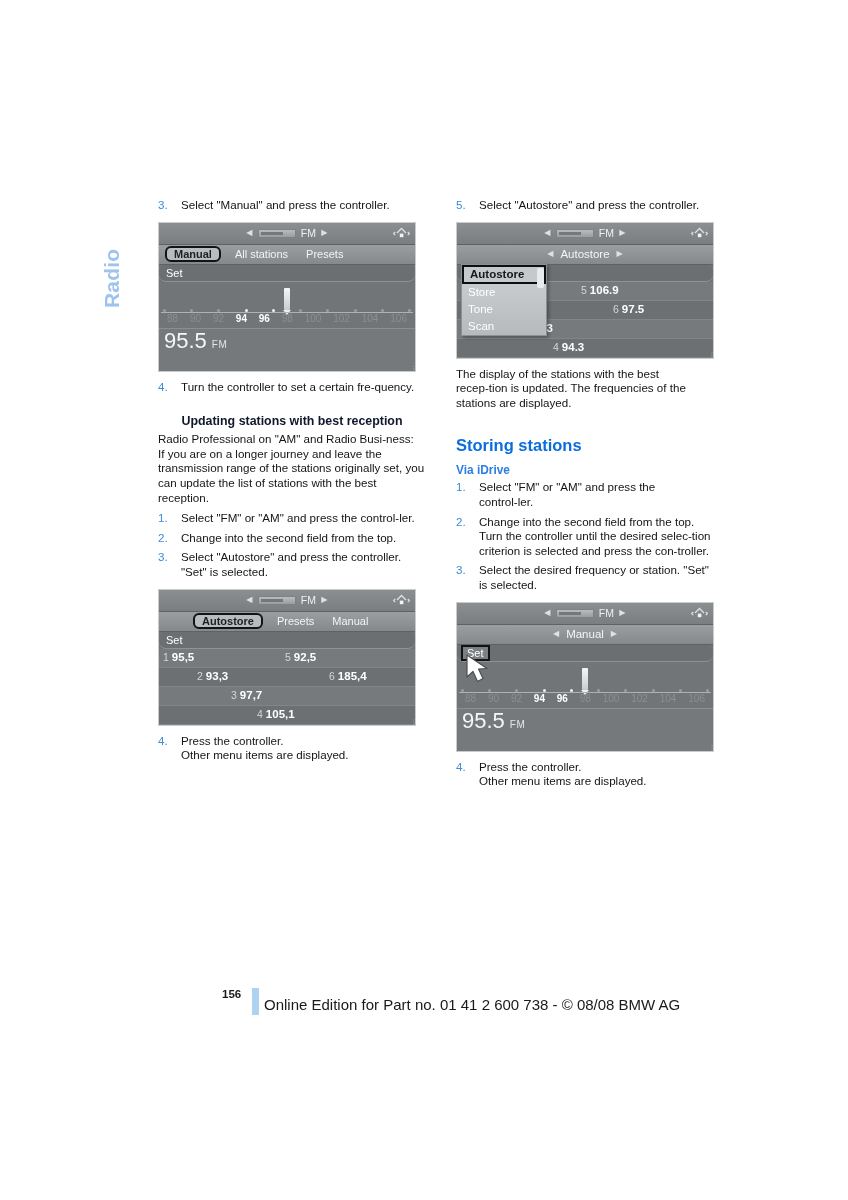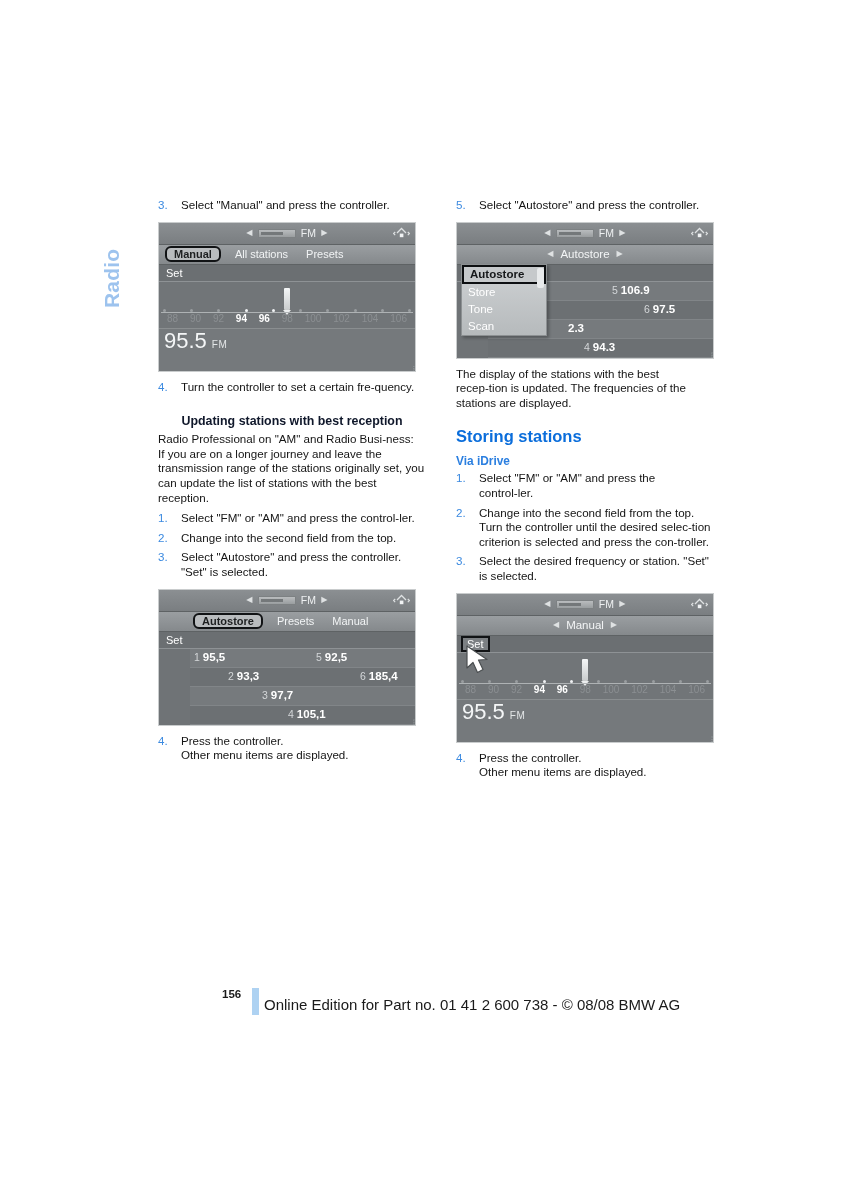--- a/index.html
+++ b/index.html
@@ -53,21 +53,21 @@
   .col-right { left: 456px; width: 256px; }
 
   
   .body-text {
     font-size: 11.6px;
     line-height: 14.6px;
     color: #141414;
     margin: 0 0 0 0;
     text-align: left;
   }
-  .para { margin-bottom: 2px; }
+  .para { margin-bottom: 11px; }
 
   .h1 {
     font-size: 16.5px;
     font-weight: bold;
     color: #0a6ddb;
     margin: 0 0 8px 0;
     line-height: 20px;
   }
   .h2 {
     font-size: 12.4px;
@@ -197,20 +197,21 @@
   .idrv-center-row .lbl { font-size: 11.5px; color:#f3f5f6; }
 
   
   .idrv-setrow {
     position: relative;
     height: 17px;
     background: #6b6f72;
     border-bottom: 1px solid #8e9295;
     display: flex; align-items: center;
     padding-left: 4px;
+    border-radius: 7px;
   }
   .set-tag {
     font-size: 11px; color: #ffffff; font-weight: normal;
     padding: 0 3px;
   }
   .set-tag.boxed {
     border: 2px solid #111315;
     background: #7c8083;
     padding: 0 4px;
     line-height: 12px;
@@ -276,21 +277,20 @@
   .freq-unit { font-size: 10px; color: #e3e6e7; letter-spacing: .5px; }
 
   
   .idrv-rows { position: relative; }
   .idrv-row {
     position: relative;
     height: 19px;
     border-bottom: 1px solid #818588;
     font-size: 11.5px;
     color: #ffffff;
-    margin-left: 31px;
   }
   .idrv-row.alt { background: #767a7d; }
   .idrv-row.dark { background: #6c7073; }
   .cell {
     position: absolute;
     top: 2px;
     white-space: nowrap;
   }
   .cell .idx { color: #d4d7d9; font-size: 10.5px; margin-right: 3px; }
   .cell .val { color: #ffffff; font-weight: bold; font-size: 11.5px; }

